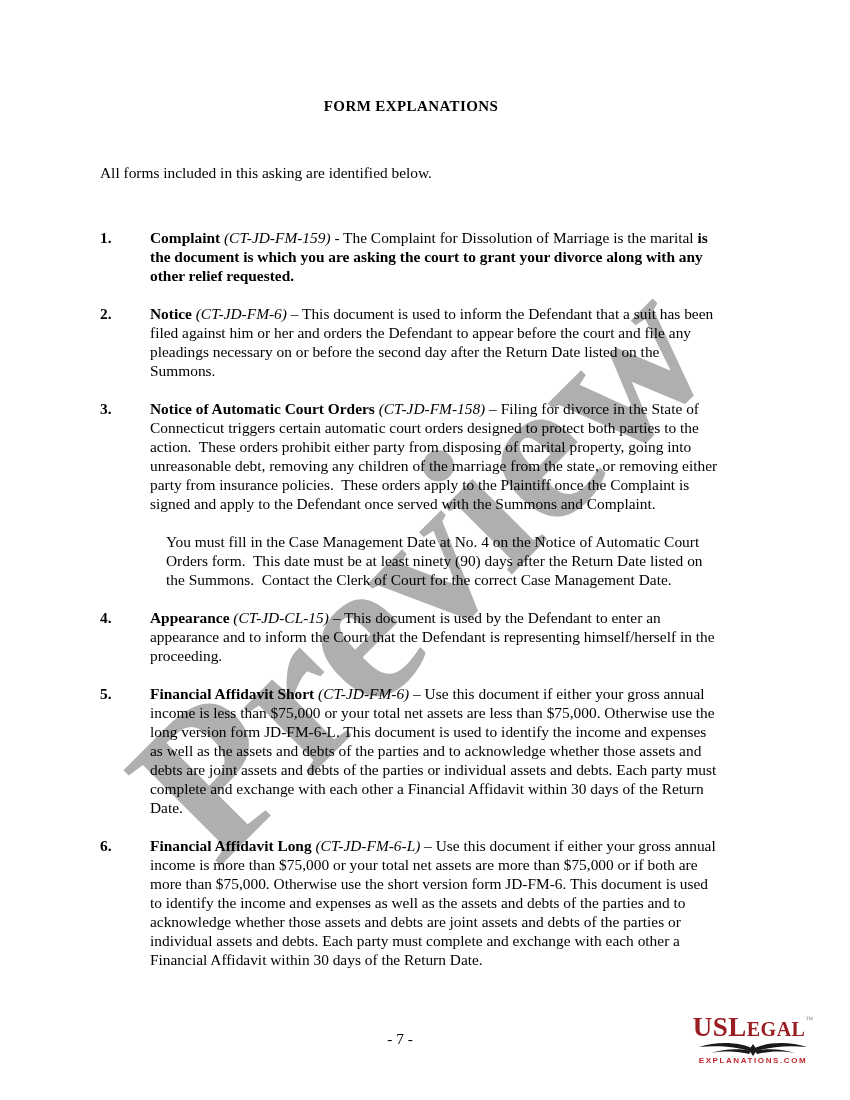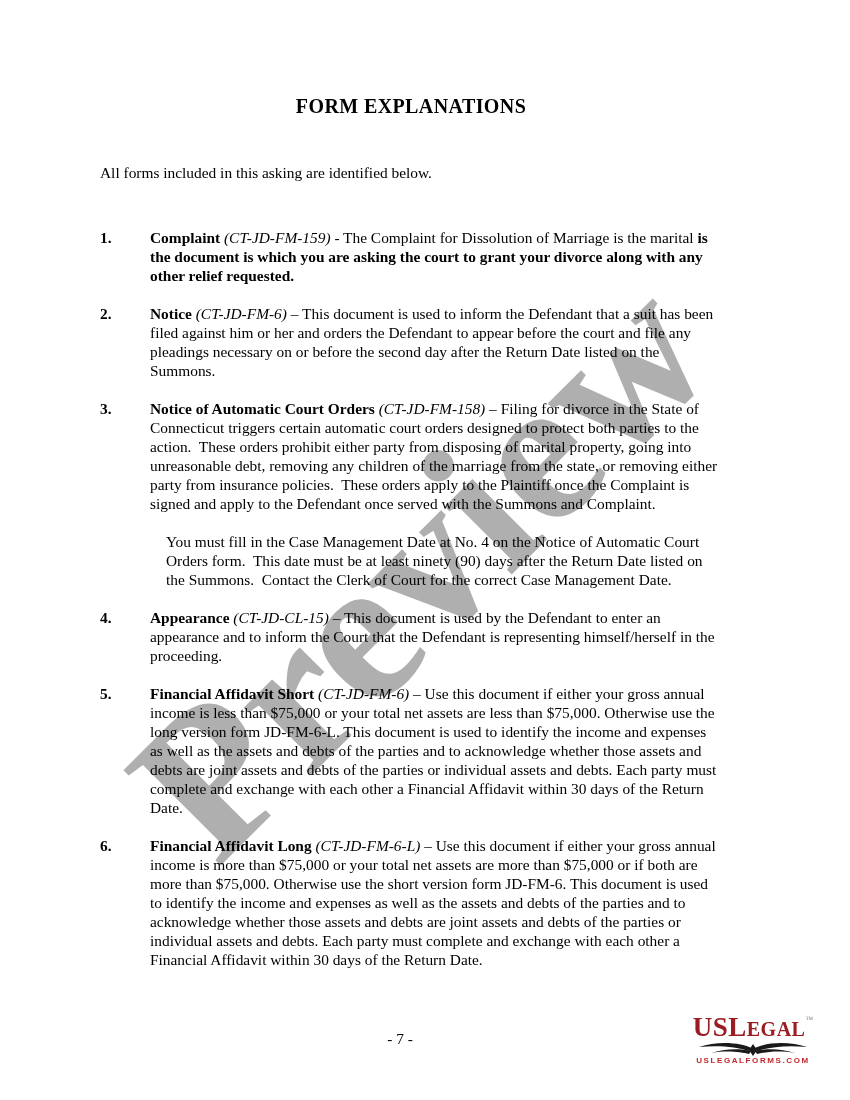--- a/index.html
+++ b/index.html
@@ -28,21 +28,21 @@
   }
   .content {
     position:absolute;
     left:100px; top:0;
     width:622px;
     z-index:1;
     font-size:15.4px;
     line-height:19px;
   }
   .title {
-    font-size:20px;
+    font-size:15px;
     font-weight:bold;
     text-align:center;
     letter-spacing:0.4px;
     margin:97px 0 47px 0;
   }
   .intro { margin:0 0 46px 0; white-space:pre-wrap; }
   .item { display:flex; margin:0 0 19px 0; }
   .item .num { width:50px; flex:none; font-weight:bold; }
   .item .itext { flex:1; }
   .item p { margin:0; white-space:pre-wrap; }
@@ -136,16 +136,16 @@
 
   <div class="logo">
     <div class="brandline"><span class="brand-main">USL</span><span class="brand-small">EGAL</span><span class="tm">™</span></div>
     <svg class="flourish" width="112" height="14" viewBox="0 0 112 14" xmlns="http://www.w3.org/2000/svg">
       <path d="M56,7 C44,0 20,-1 2,5 C22,3 40,5 52,9 Z" fill="#1a1a1a"></path>
       <path d="M56,7 C68,0 92,-1 110,5 C90,3 72,5 60,9 Z" fill="#1a1a1a"></path>
       <path d="M54,9 C42,6 26,7 14,11 C30,8 44,10 52,12 Z" fill="#1a1a1a"></path>
       <path d="M58,9 C70,6 86,7 98,11 C82,8 68,10 60,12 Z" fill="#1a1a1a"></path>
       <path d="M56,2 L52,8 L56,14 L60,8 Z" fill="#1a1a1a"></path>
     </svg>
-    <div class="site">USLEGALFORMS.COM</div>
+    <div class="site">EXPLANATIONS.COM</div>
   </div>
 
 </div>
 
 </body></html>

